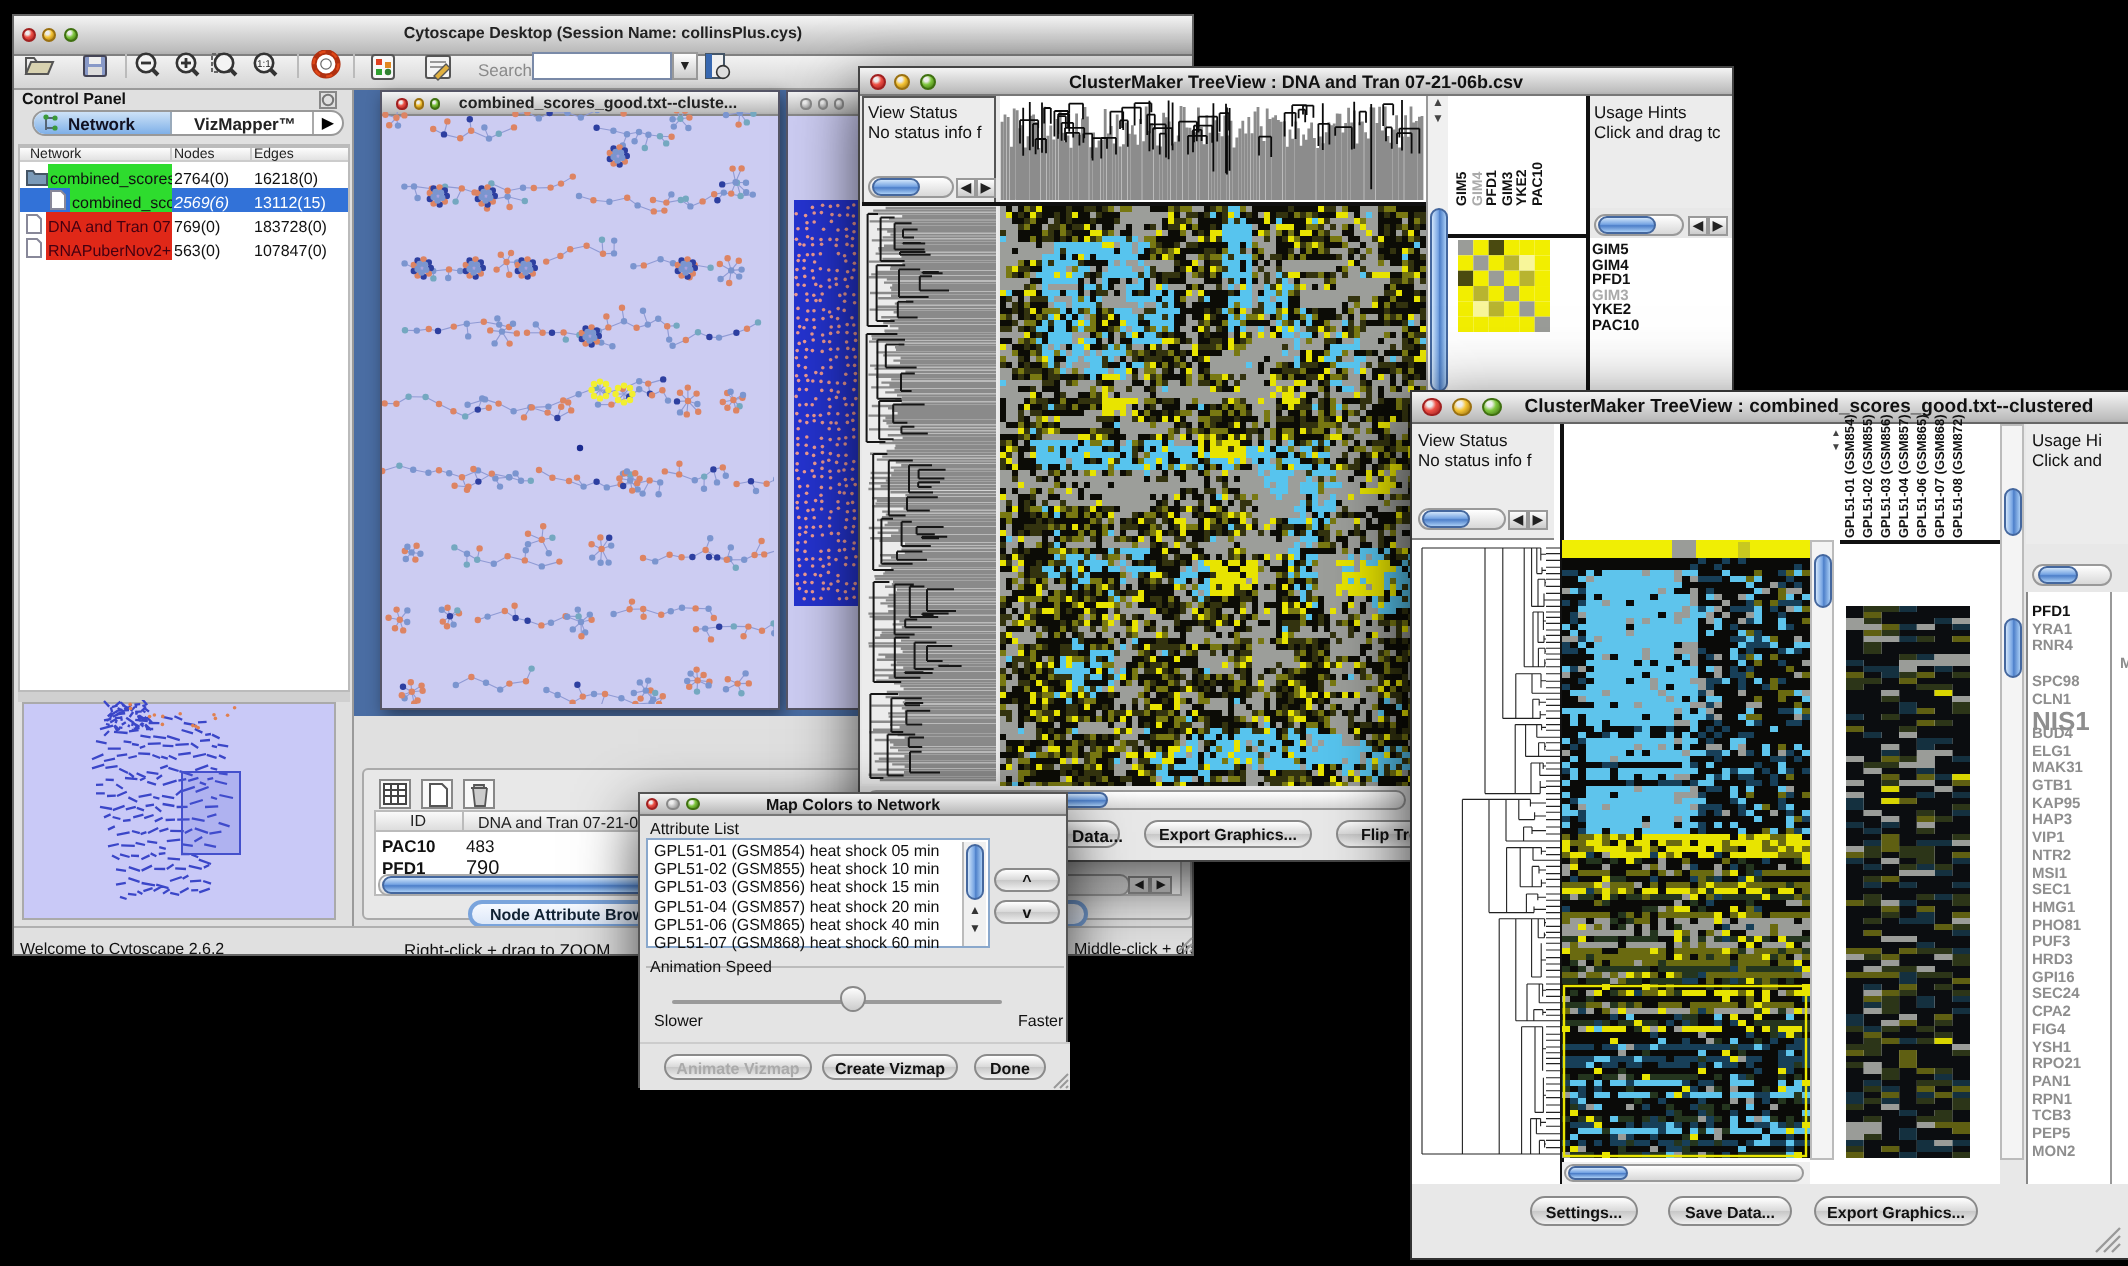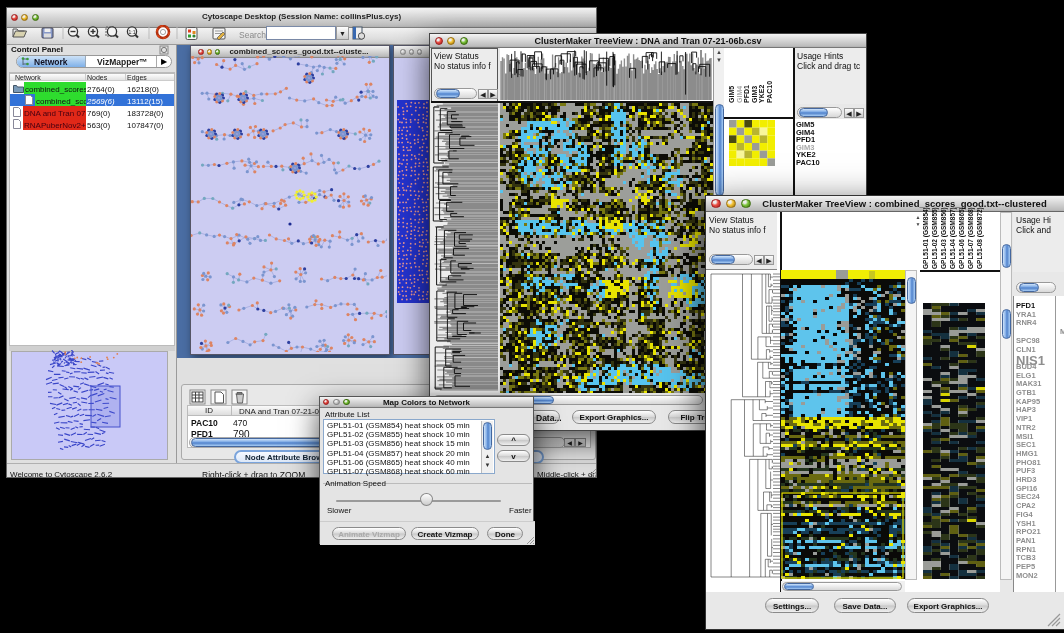--- a/index.html
+++ b/index.html
@@ -136,21 +136,21 @@
         <rect x="22" y="1" width="15" height="14" fill="#f8f8f8" stroke="#888"></rect>
         <path d="M26 3h6l2.5 2.5V14h-8.5z" fill="#fff" stroke="#555"></path>
         <rect x="43" y="1" width="15" height="14" fill="#f8f8f8" stroke="#888"></rect>
         <path d="M46.5 5h8M47.5 5l1 9h5l1-9M48 3.5h5v1.5h-5z" stroke="#555" fill="#ccc" stroke-width="0.9"></path>
       </svg>
       <div class="abs" style="left:10px;top:47px;width:404px;height:43px;background:#fff;border:1px solid #bbb"></div>
       <div class="abs" style="left:10px;top:47px;width:404px;height:11px;background:linear-gradient(#fafafa,#ddd);border:1px solid #bbb"></div>
       <div class="abs" style="left:10px;top:47px;width:45px;height:11px;border-right:1px solid #bbb;font-size:8px;text-align:center;line-height:11px;color:#222">ID</div>
       <div style="position:absolute;left:62px;top:48.5px;font-size:8px;color:#222;white-space:nowrap;">DNA and Tran 07-21-06...</div>
       <div style="position:absolute;left:14px;top:60px;font-size:8.5px;font-weight:bold;color:#111;white-space:nowrap;">PAC10</div>
-      <div style="position:absolute;left:56px;top:60px;font-size:8.5px;color:#111;white-space:nowrap;">470</div>
+      <div style="position:absolute;left:56px;top:60px;font-size:8.5px;color:#111;white-space:nowrap;">483</div>
       <div style="position:absolute;left:14px;top:70.5px;font-size:8.5px;font-weight:bold;color:#111;white-space:nowrap;">PFD1</div>
       <div style="position:absolute;left:56px;top:70.5px;font-size:10px;color:#111;white-space:nowrap;">790</div>
       <div class="abs" style="left:12px;top:79px;width:376px;height:11px;background:linear-gradient(#fff,#ddd);border:1px solid #aaa;border-radius:5px"></div>
       <div class="abs" style="left:14px;top:80px;width:340px;height:9px;background:linear-gradient(#cfe4fa,#77a5e3 45%,#4d7fc9 55%,#a8cdf5);border:1px solid #44679e;border-radius:4.5px"></div>
       <div style="position:absolute;left:387px;top:80px;width:11px;height:9px;background:linear-gradient(#fdfdfd,#ccc);border:1px solid #999;font-size:6px;text-align:center;line-height:9px;color:#222">◀</div>
       <div style="position:absolute;left:398px;top:80px;width:11px;height:9px;background:linear-gradient(#fdfdfd,#ccc);border:1px solid #999;font-size:6px;text-align:center;line-height:9px;color:#222">▶</div>
     </div>
     <div class="abs" style="left:227px;top:442px;width:310px;height:14px;background:linear-gradient(#f6f9ff,#dde8f8);border:2px solid #7aa4dc;border-radius:8px;font-size:8px;font-weight:bold;text-align:left;padding-left:9px;line-height:11px;color:#123">Node Attribute Browser</div>
     <div class="abs" style="left:0;top:455px;width:591px;height:16px;background:#e0e0e0;border-top:1px solid #b0b0b0"></div>
     <div style="position:absolute;left:3px;top:462px;font-size:8px;color:#111;white-space:nowrap;">Welcome to Cytoscape 2.6.2</div>

